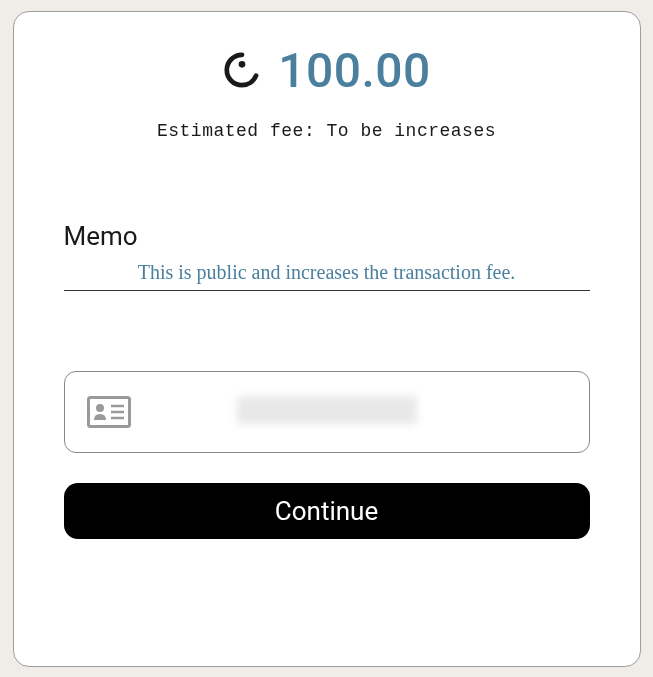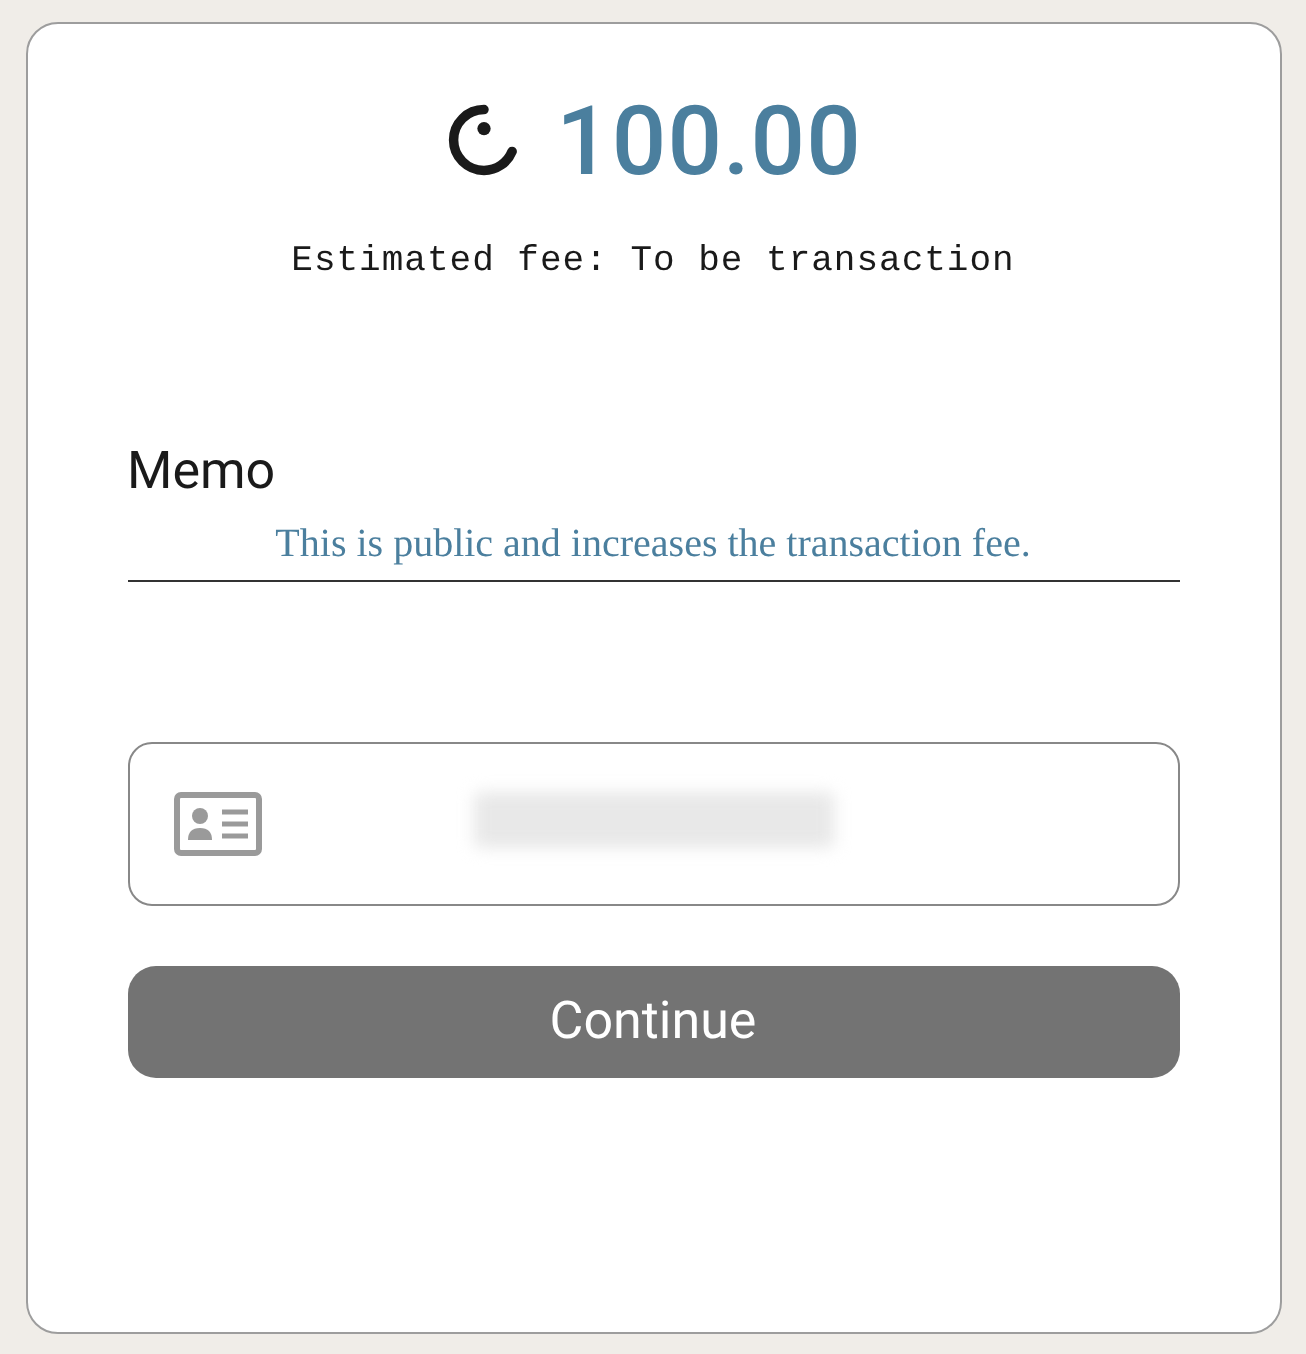--- a/index.html
+++ b/index.html
@@ -114,21 +114,21 @@
       display: inline-block;
       width: 180px;
       height: 28px;
       background: #e8e8e8;
       filter: blur(4px);
       border-radius: 3px;
     }
     .continue-btn {
       width: 100%;
       height: 56px;
-      background: #737373;
+      background: #000000;
       color: #ffffff;
       border: none;
       border-radius: 14px;
       font-size: 26px;
       font-weight: 400;
       cursor: pointer;
       font-family: inherit;
     }
   </style>
 </head>
@@ -141,21 +141,21 @@
       <svg width="38" height="38" viewBox="0 0 40 40">
         <path d="M 20 4 A 16 16 0 1 0 20 36 A 16 16 0 0 0 34.8 26" fill="none" stroke="#1a1a1a" stroke-width="5" stroke-linecap="round"></path>
         <circle cx="20" cy="14" r="3.5" fill="#1a1a1a"></circle>
       </svg>
     </span>
     <span class="amount">100.00</span>
   </div>
 
   <div class="fee-row">
     <span>Estimated fee:</span>
-    <span>To be transaction</span>
+    <span>To be increases</span>
   </div>
 
   <div class="memo-label">Memo</div>
   <div class="memo-input-wrap">
     <input type="text" class="memo-input" placeholder="This is public and increases the transaction fee." style="">
   </div>
 
   <div class="recipient-row">
     <span class="recipient-icon">
       <svg width="44" height="32" viewBox="0 0 44 32">

